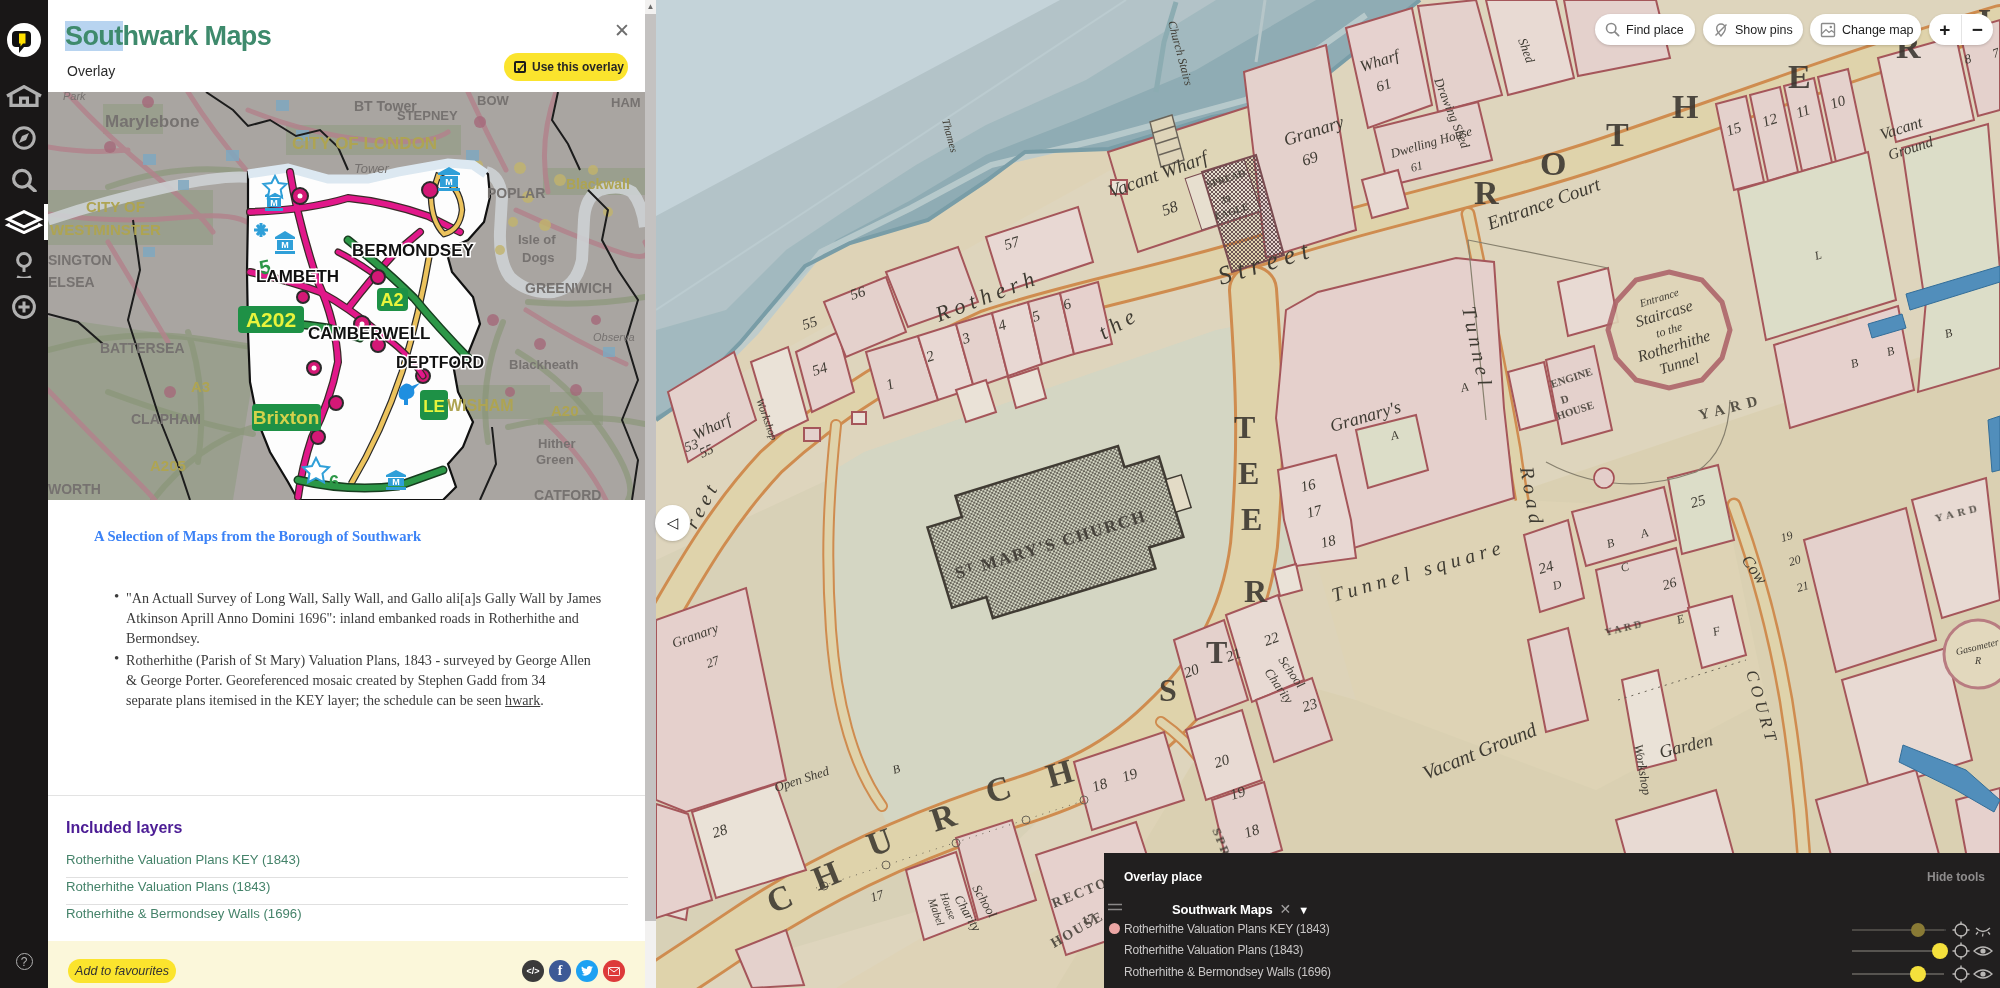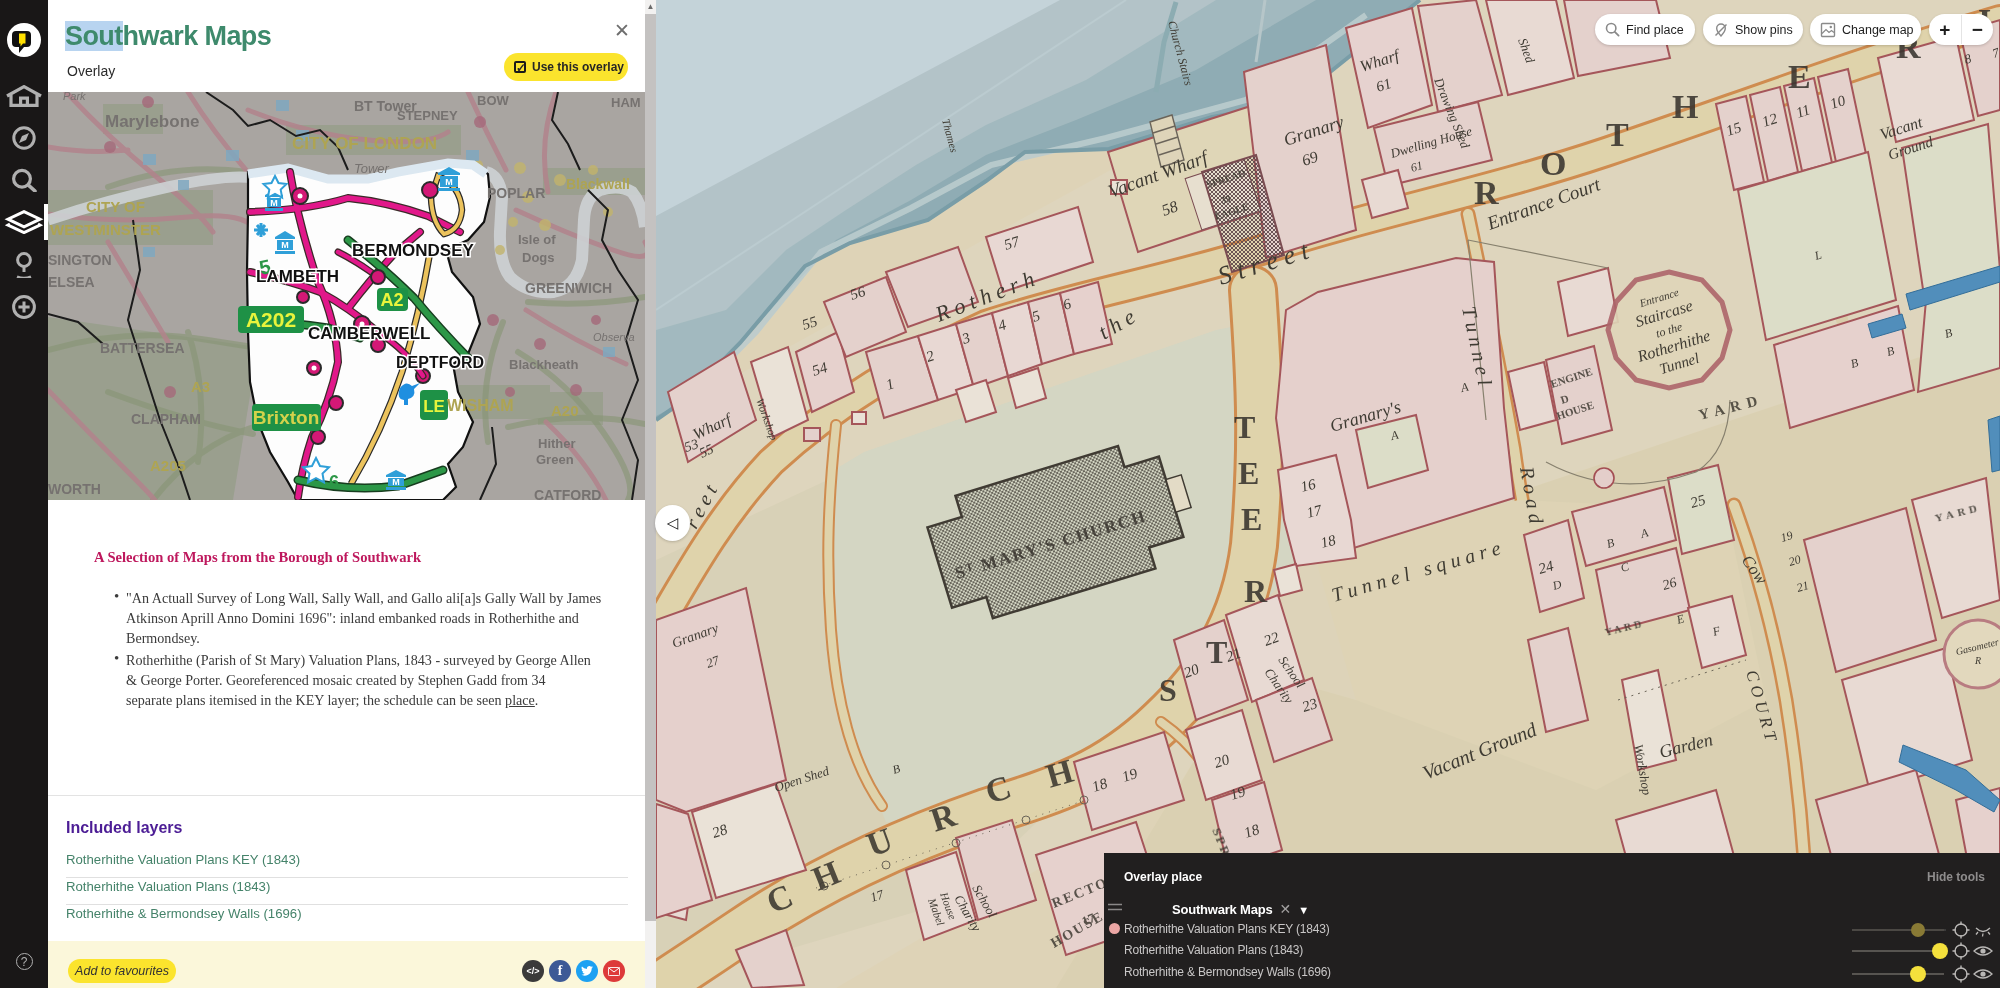--- a/index.html
+++ b/index.html
@@ -19,21 +19,21 @@
   #subtitle { position:absolute; left:19px; top:63px; font-size:14px; color:#2b2b2b; }
   #close-x { position:absolute; left:566px; top:19px; font-size:19px; color:#6e6e6e; }
   #use-overlay { position:absolute; left:456px; top:53px; width:124px; height:28px; background:#fbe42d; border-radius:14px; font-size:12px; font-weight:bold; color:#262626; display:flex; align-items:center; white-space:nowrap; }
   #use-overlay .cb { width:12px; height:12px; border:2px solid #1a1a1a; border-radius:2px; font-size:12px; line-height:10px; font-weight:bold; margin:0 6px 0 10px; text-align:center; }
 
   
   #thumb { position:absolute; left:0; top:92px; width:597px; height:408px; overflow:hidden; }
 
   
   #desc { position:absolute; left:0; top:500px; width:597px; font-family:"Liberation Serif", serif; }
-  #desc h3 { position:absolute; left:46px; top:49px; font-size:14.6px; color:#be185d; letter-spacing:0px; font-weight:bold; }
+  #desc h3 { position:absolute; left:46px; top:28px; font-size:14.6px; color:#3b82f6; letter-spacing:0px; font-weight:bold; }
   #desc .bl { position:absolute; left:78px; width:520px; font-size:14.1px; line-height:20px; color:#3b3b3b; white-space:nowrap; }
   #desc .bu { position:absolute; left:66px; font-size:15px; color:#3b3b3b; }
   #included { position:absolute; left:0; top:795px; width:597px; }
   #included .hr0 { border-top:1px solid #e3e3e3; width:597px; }
   #included h4 { position:absolute; left:18px; top:24px; font-size:16px; font-weight:bold; color:#4c1d95; }
   .layer-link { position:absolute; left:18px; font-size:13.2px; color:#45836a; }
   .llsep { position:absolute; left:18px; width:562px; border-top:1px solid #e0e0e0; }
 
   
   #fav-bar { position:absolute; left:0; top:941px; width:597px; height:47px; background:#fbf7da; }
@@ -333,21 +333,21 @@
       <div id="title"><span class="sel">Sout</span>hwark Maps</div>
       <div id="subtitle">Overlay</div>
       <div id="close-x">✕</div>
       <div id="use-overlay"><span class="cb">✓</span>Use this overlay</div>
     </div>
     <div id="desc">
       <h3>A Selection of Maps from the Borough of Southwark</h3>
       <div class="bu" style="top:88px;">•</div>
       <div class="bl" style="top:88px;">"An Actuall Survey of Long Wall, Sally Wall, and Gallo ali[a]s Gally Wall by James<br>Atkinson Aprill Anno Domini 1696": inland embanked roads in Rotherhithe and<br>Bermondsey.</div>
       <div class="bu" style="top:150px;">•</div>
-      <div class="bl" style="top:150px;">Rotherhithe (Parish of St Mary) Valuation Plans, 1843 - surveyed by George Allen<br>&amp; George Porter. Georeferenced mosaic created by Stephen Gadd from 34<br>separate plans itemised in the KEY layer; the schedule can be seen <u>place</u>.</div>
+      <div class="bl" style="top:150px;">Rotherhithe (Parish of St Mary) Valuation Plans, 1843 - surveyed by George Allen<br>&amp; George Porter. Georeferenced mosaic created by Stephen Gadd from 34<br>separate plans itemised in the KEY layer; the schedule can be seen <u>hwark</u>.</div>
     </div>
     <div id="included">
       <div class="hr0"></div>
       <h4>Included layers</h4>
       <div class="layer-link" style="top:57px;">Rotherhithe Valuation Plans KEY (1843)</div>
       <div class="llsep" style="top:82px;"></div>
       <div class="layer-link" style="top:84px;">Rotherhithe Valuation Plans (1843)</div>
       <div class="llsep" style="top:109px;"></div>
       <div class="layer-link" style="top:111px;">Rotherhithe &amp; Bermondsey Walls (1696)</div>
     </div>

